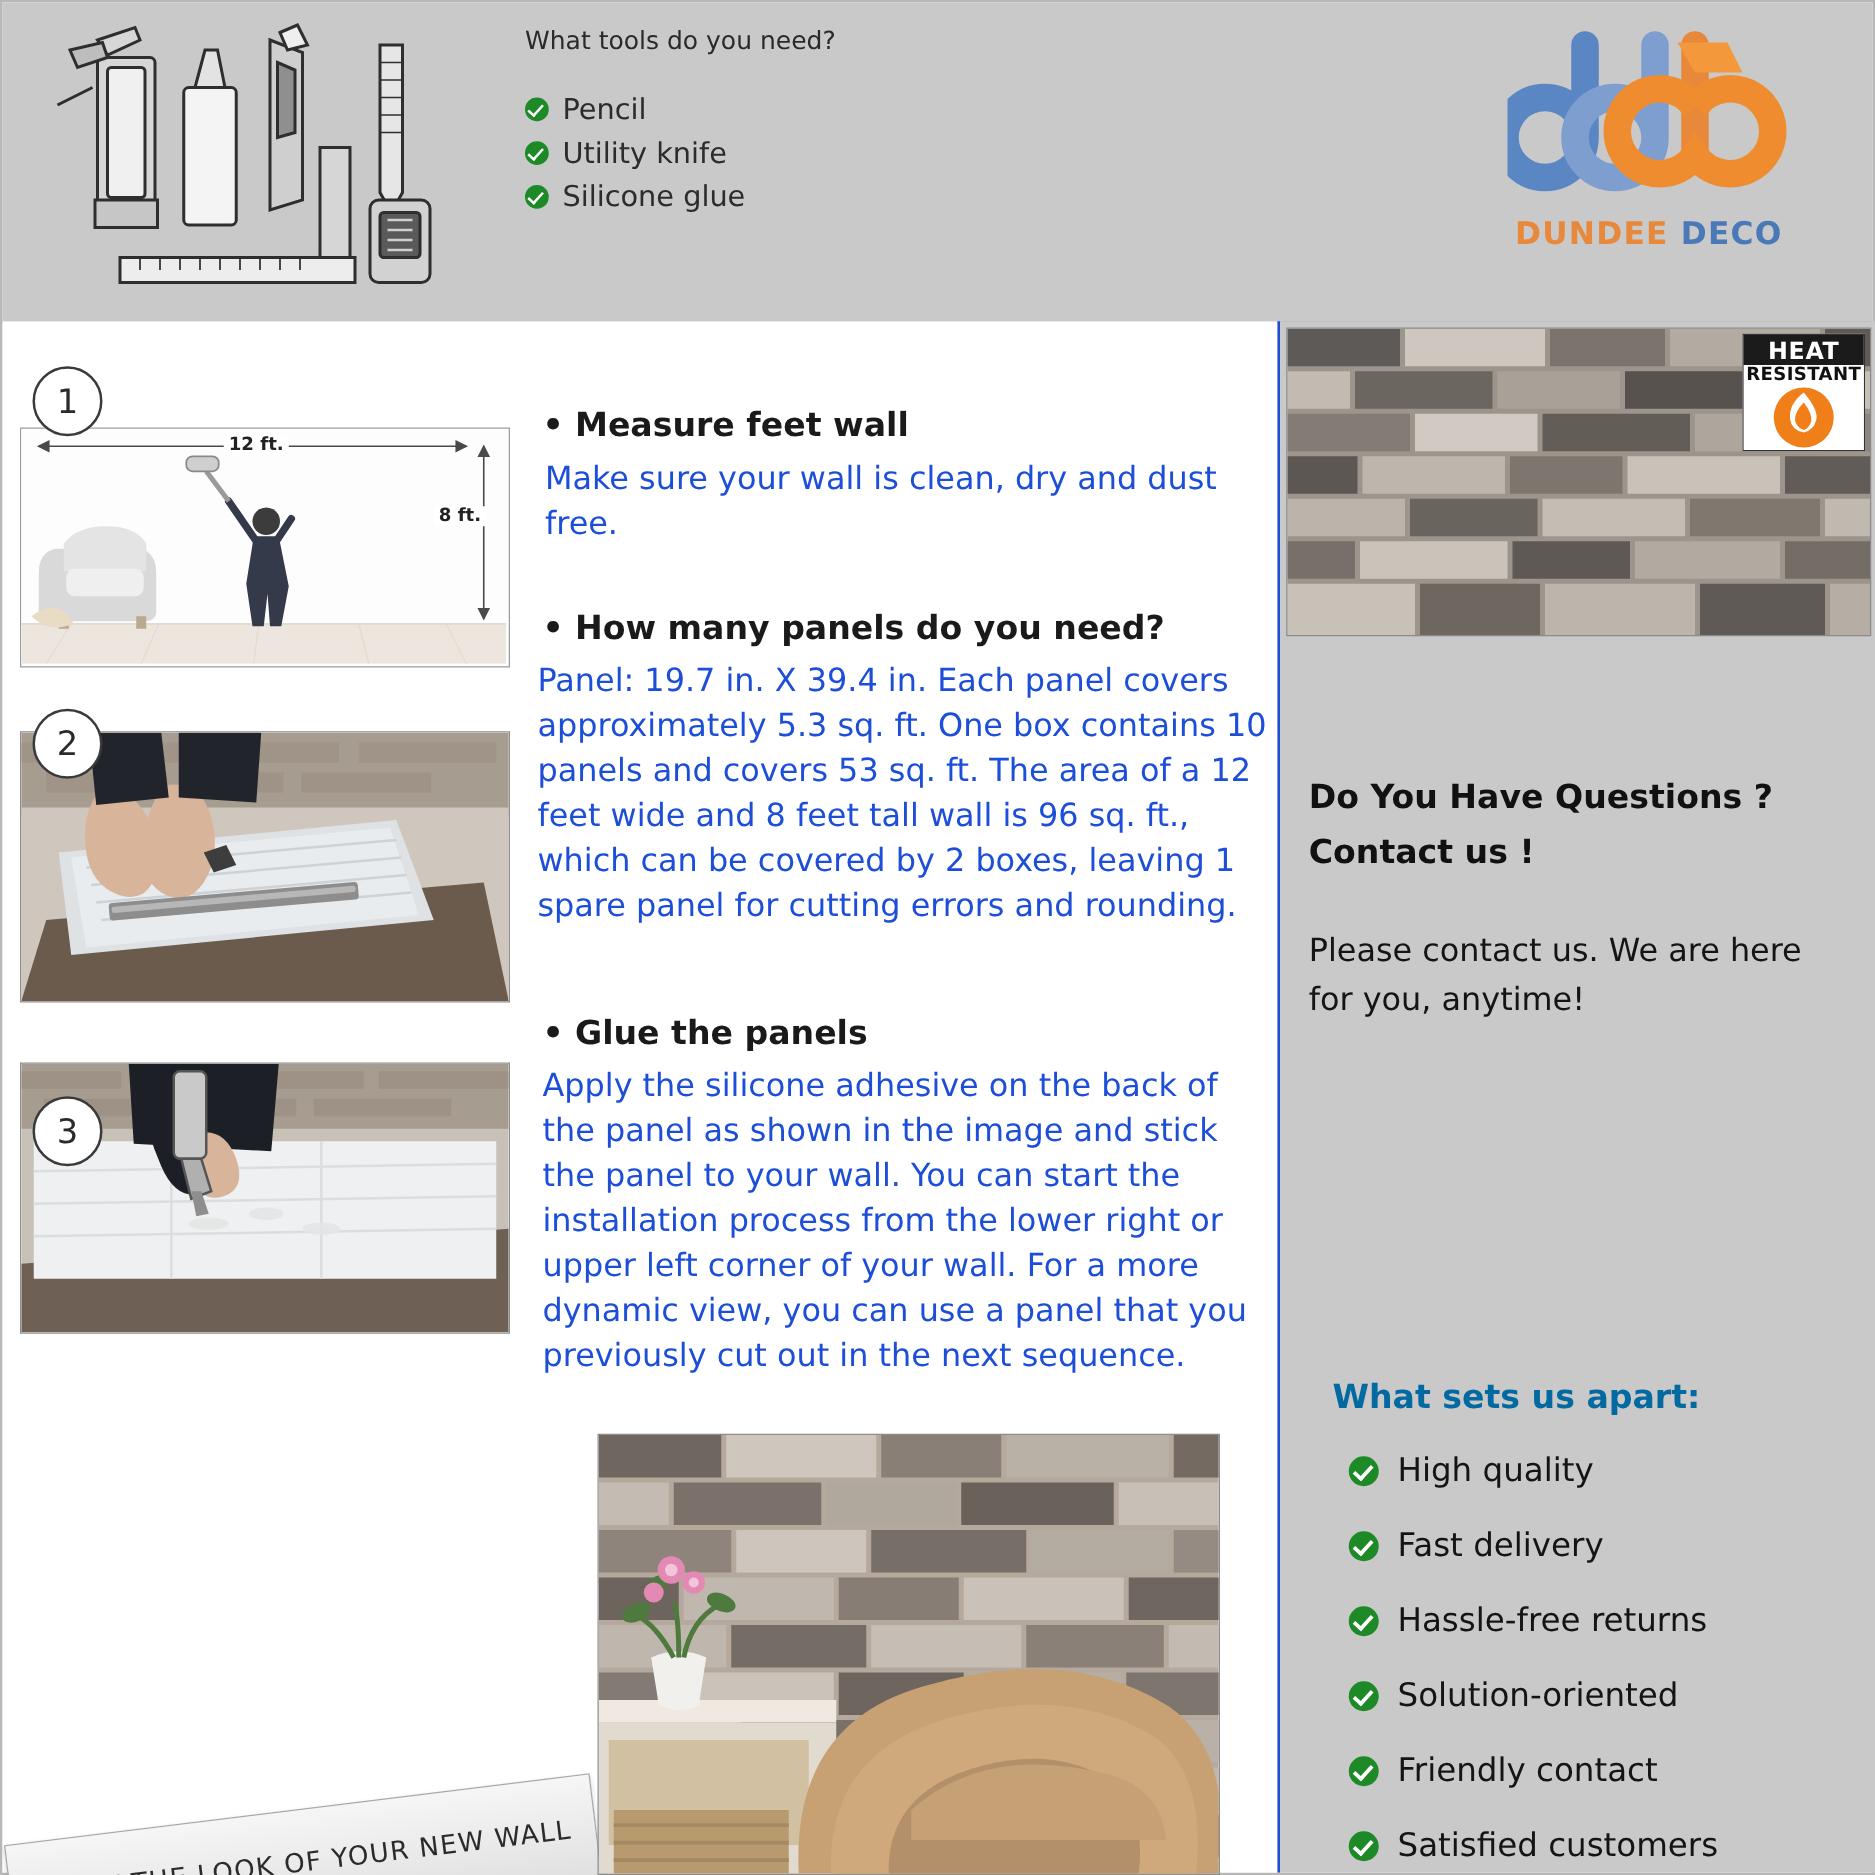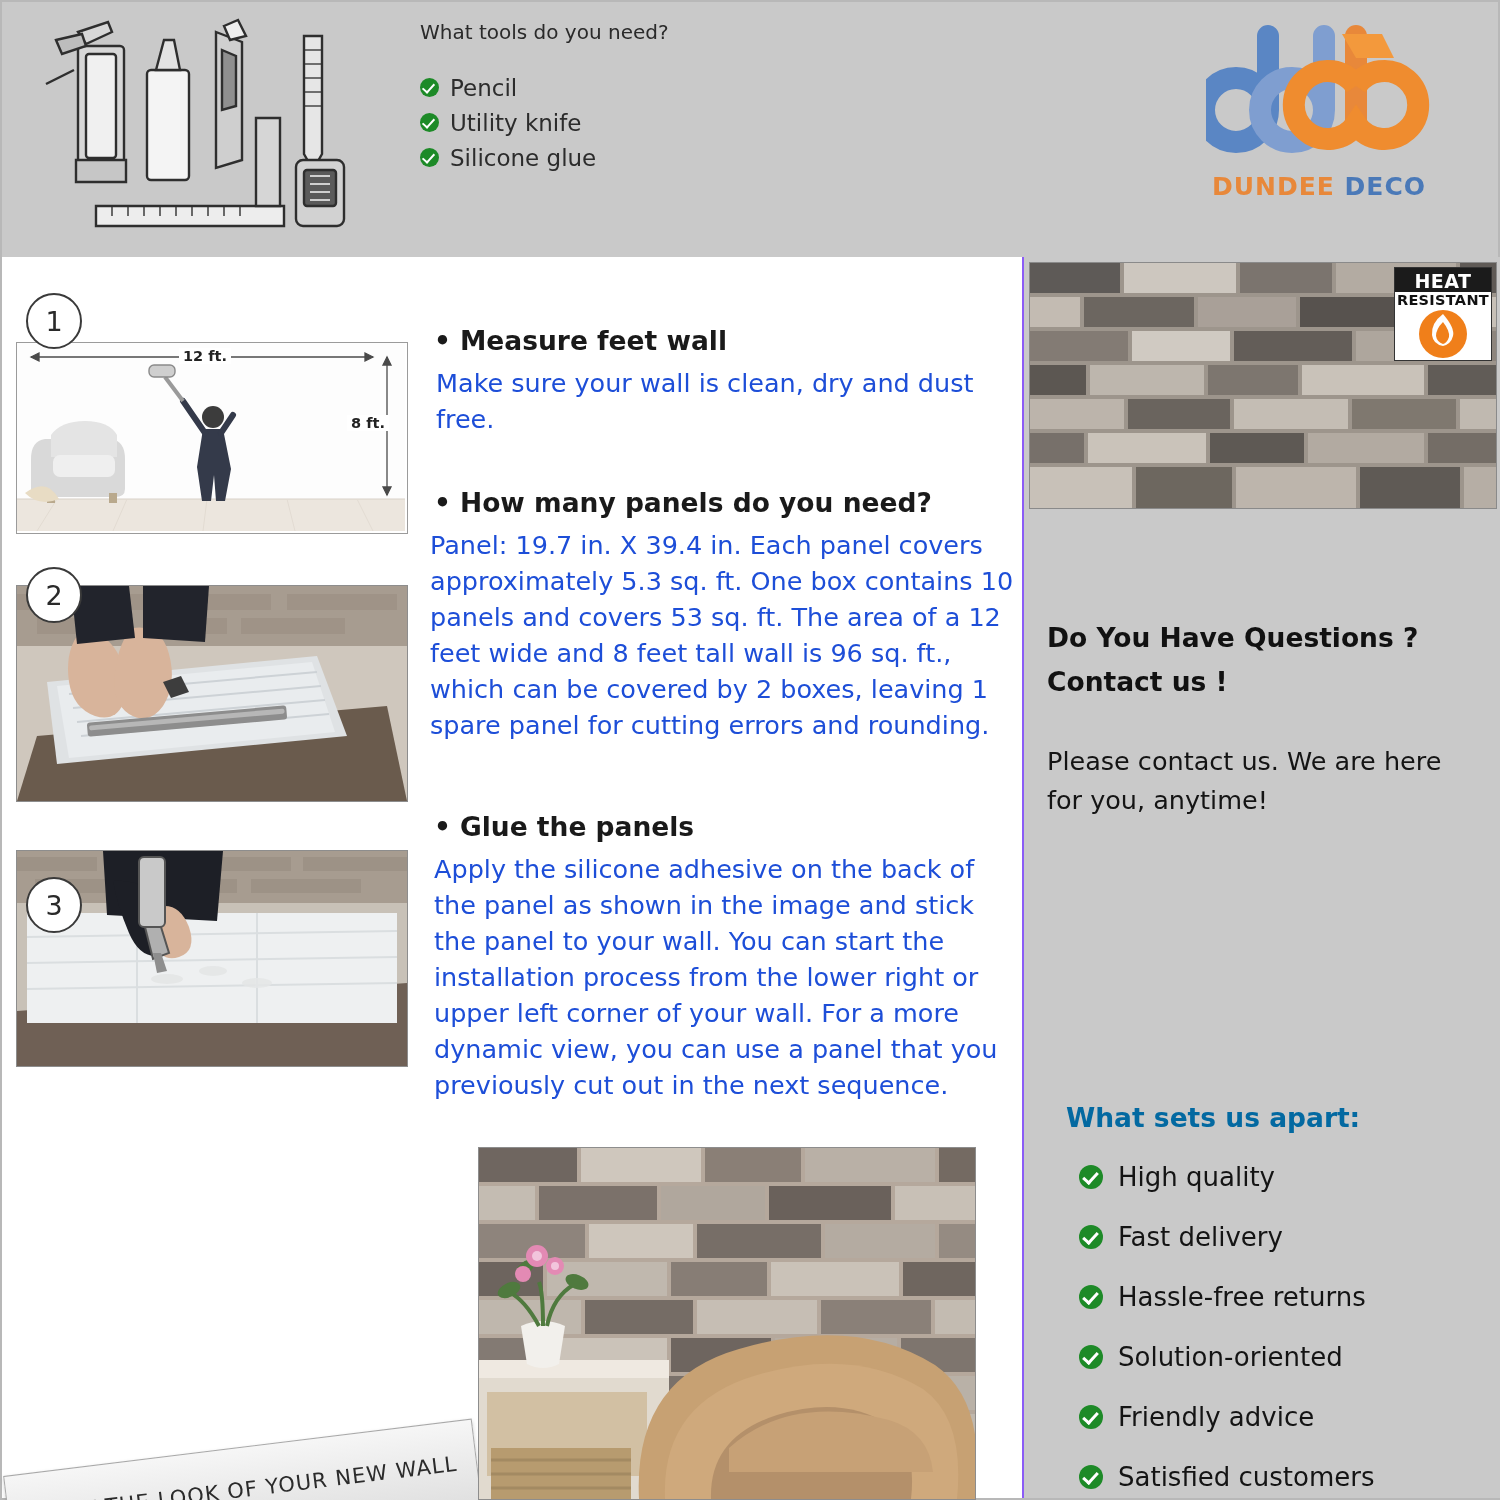--- a/index.html
+++ b/index.html
@@ -170,21 +170,21 @@
     letter-spacing: 1.1px;
     color: #2b2b2b;
   }
 
   
   .right-col {
     position: absolute;
     left: 1020px; top: 255px;
     width: 476px; height: 1241px;
     background: #c9c9c9;
-    border-left: 2px solid #8b5cf6;
+    border-left: 2px solid #1d4ed8;
   }
   .brick-photo {
     position: absolute;
     left: 5px; top: 5px;
     width: 466px; height: 245px;
     overflow: hidden;
     border: 1px solid #8a8a8a;
   }
   .heat-badge {
     position: absolute;
@@ -405,21 +405,21 @@
         <g stroke="#4a4a4a" stroke-width="1.3">
           <line x1="14" y1="14" x2="356" y2="14"></line>
           <polygon points="14,14 22,10 22,18" fill="#4a4a4a"></polygon>
           <polygon points="356,14 348,10 348,18" fill="#4a4a4a"></polygon>
           <line x1="370" y1="14" x2="370" y2="152"></line>
           <polygon points="370,14 366,22 374,22" fill="#4a4a4a"></polygon>
           <polygon points="370,152 366,144 374,144" fill="#4a4a4a"></polygon>
         </g>
       </svg>
       <div class="dim-label" style="left:162px; top:5px;">12 ft.</div>
-      <div class="dim-label" style="left:330px; top:62px;margin-top:10px;">8 ft.</div>
+      <div class="dim-label" style="left:330px; top:62px;">8 ft.</div>
     </div>
 
     <div class="step-badge" style="left:24px; top:310px;">
       <span>2</span>
     </div>
     <div class="photo" style="left:14px; top:328px; width:390px; height:215px;">
       <svg width="390" height="215" viewBox="0 0 390 215" xmlns="http://www.w3.org/2000/svg">
         <rect width="390" height="215" fill="#b9ada0"></rect>
         <rect x="0" y="0" width="390" height="66" fill="#a79c90"></rect>
         <g fill="#9d9084" opacity=".7">
@@ -715,21 +715,21 @@
       <div class="apart-item">
         <span class="check-icon"></span>
         <span>Hassle-free returns</span>
       </div>
       <div class="apart-item">
         <span class="check-icon"></span>
         <span>Solution-oriented</span>
       </div>
       <div class="apart-item">
         <span class="check-icon"></span>
-        <span>Friendly advice</span>
+        <span>Friendly contact</span>
       </div>
       <div class="apart-item">
         <span class="check-icon"></span>
         <span>Satisfied customers</span>
       </div>
     </div>
   </div>
 
 </div>
 

